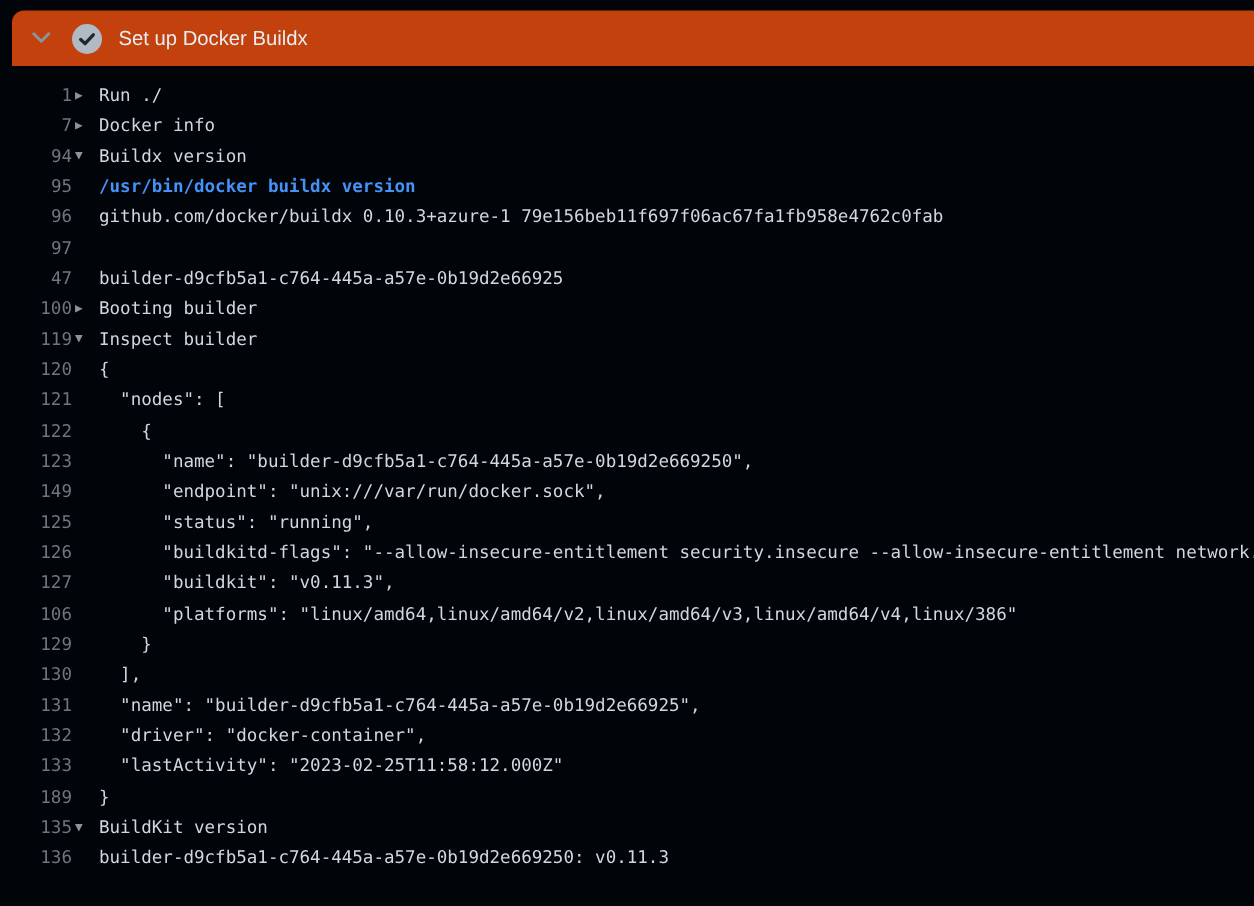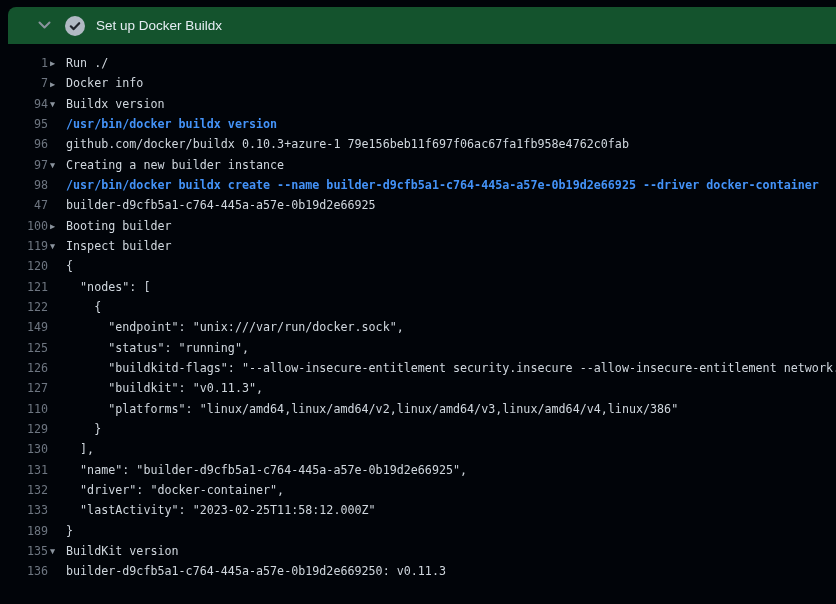--- a/index.html
+++ b/index.html
@@ -5,24 +5,24 @@
   * { margin:0; padding:0; box-sizing:border-box; }
   html,body {
     width:836px; height:604px;
     background:#010409;
     overflow:hidden;
     font-family:"DejaVu Sans Mono", monospace;
   }
   .step-card { position:relative; width:836px; height:604px; }
   .step-header {
     position:absolute; top:7px; left:8px; right:0; height:37px;
-    background:#14532d;
+    background:#c2410c;
     border-top-left-radius:8px;
     display:flex; align-items:center;
-    padding-left:24px;
+    padding-left:7px;
     cursor:pointer;
   }
   .chev-btn {
     width:24px; height:24px;
     display:flex; align-items:center; justify-content:center;
     flex-shrink:0;
   }
   .status-icon {
     margin-left:9px;
     width:20px; height:20px; flex-shrink:0;
@@ -89,33 +89,33 @@
     </span>
     <span class="step-title">Set up Docker Buildx</span>
   </div>
 
   <div class="log-area" id="log-area">
       <div class="log-line group"><span class="num">1</span><span class="content"><span class="marker">▶</span>Run ./</span></div>
       <div class="log-line group"><span class="num">7</span><span class="content"><span class="marker">▶</span>Docker info</span></div>
       <div class="log-line group"><span class="num">94</span><span class="content"><span class="marker">▼</span>Buildx version</span></div>
       <div class="log-line command"><span class="num">95</span><span class="content"><span class="plain-indent"></span>/usr/bin/docker buildx version</span></div>
       <div class="log-line output"><span class="num">96</span><span class="content"><span class="plain-indent"></span>github.com/docker/buildx 0.10.3+azure-1 79e156beb11f697f06ac67fa1fb958e4762c0fab</span></div>
-      <div class="log-line group"><span class="num">97</span><span class="content"><span class="marker">▼</span>Creating a new builder instance</span></div>
-      <div class="log-line command"><span class="num">98</span><span class="content"><span class="plain-indent"></span>/usr/bin/docker buildx create --name builder-d9cfb5a1-c764-445a-a57e-0b19d2e66925 --driver docker-container</span></div>
+      <div class="log-line group"><span class="num">97</span></div>
       <div class="log-line output"><span class="num">47</span><span class="content"><span class="plain-indent"></span>builder-d9cfb5a1-c764-445a-a57e-0b19d2e66925</span></div>
       <div class="log-line group"><span class="num">100</span><span class="content"><span class="marker">▶</span>Booting builder</span></div>
       <div class="log-line group"><span class="num">119</span><span class="content"><span class="marker">▼</span>Inspect builder</span></div>
       <div class="log-line output"><span class="num">120</span><span class="content"><span class="plain-indent"></span>{</span></div>
       <div class="log-line output"><span class="num">121</span><span class="content"><span class="plain-indent"></span>  "nodes": [</span></div>
       <div class="log-line output"><span class="num">122</span><span class="content"><span class="plain-indent"></span>    {</span></div>
+      <div class="log-line output"><span class="num">123</span><span class="content"><span class="plain-indent"></span>      "name": "builder-d9cfb5a1-c764-445a-a57e-0b19d2e669250",</span></div>
       <div class="log-line output"><span class="num">149</span><span class="content"><span class="plain-indent"></span>      "endpoint": "unix:///var/run/docker.sock",</span></div>
       <div class="log-line output"><span class="num">125</span><span class="content"><span class="plain-indent"></span>      "status": "running",</span></div>
       <div class="log-line output"><span class="num">126</span><span class="content"><span class="plain-indent"></span>      "buildkitd-flags": "--allow-insecure-entitlement security.insecure --allow-insecure-entitlement network.host",</span></div>
       <div class="log-line output"><span class="num">127</span><span class="content"><span class="plain-indent"></span>      "buildkit": "v0.11.3",</span></div>
-      <div class="log-line output"><span class="num">110</span><span class="content"><span class="plain-indent"></span>      "platforms": "linux/amd64,linux/amd64/v2,linux/amd64/v3,linux/amd64/v4,linux/386"</span></div>
+      <div class="log-line output"><span class="num">106</span><span class="content"><span class="plain-indent"></span>      "platforms": "linux/amd64,linux/amd64/v2,linux/amd64/v3,linux/amd64/v4,linux/386"</span></div>
       <div class="log-line output"><span class="num">129</span><span class="content"><span class="plain-indent"></span>    }</span></div>
       <div class="log-line output"><span class="num">130</span><span class="content"><span class="plain-indent"></span>  ],</span></div>
       <div class="log-line output"><span class="num">131</span><span class="content"><span class="plain-indent"></span>  "name": "builder-d9cfb5a1-c764-445a-a57e-0b19d2e66925",</span></div>
       <div class="log-line output"><span class="num">132</span><span class="content"><span class="plain-indent"></span>  "driver": "docker-container",</span></div>
       <div class="log-line output"><span class="num">133</span><span class="content"><span class="plain-indent"></span>  "lastActivity": "2023-02-25T11:58:12.000Z"</span></div>
       <div class="log-line output"><span class="num">189</span><span class="content"><span class="plain-indent"></span>}</span></div>
       <div class="log-line group"><span class="num">135</span><span class="content"><span class="marker">▼</span>BuildKit version</span></div>
       <div class="log-line output"><span class="num">136</span><span class="content"><span class="plain-indent"></span>builder-d9cfb5a1-c764-445a-a57e-0b19d2e669250: v0.11.3</span></div>
     </div>
 

